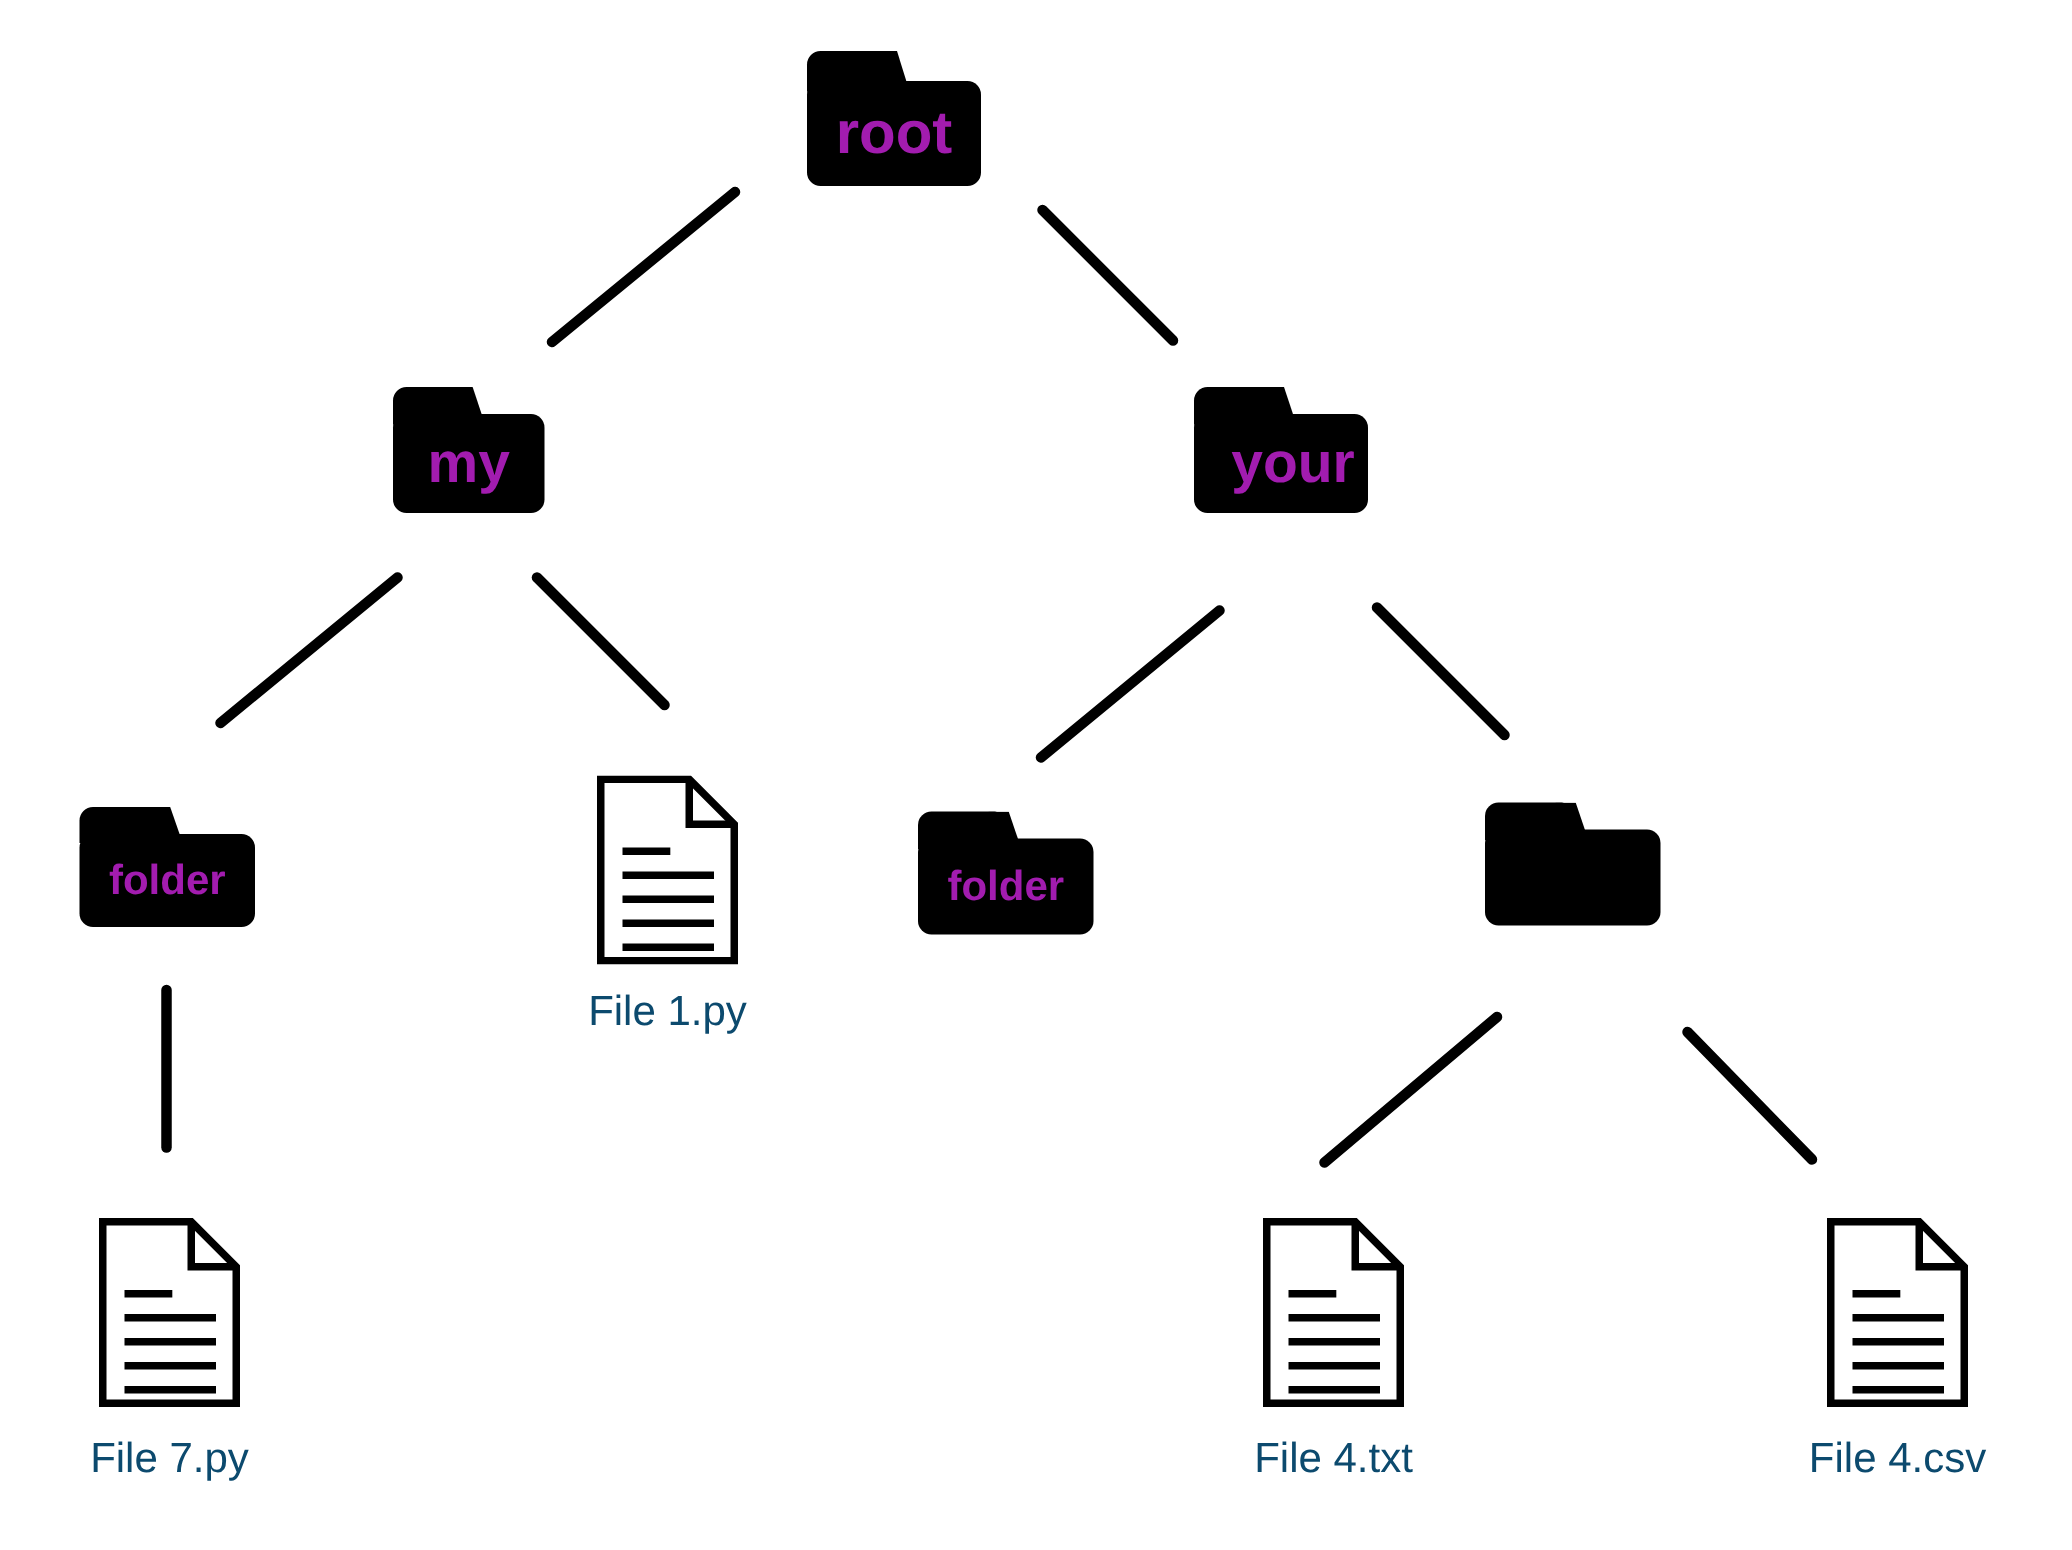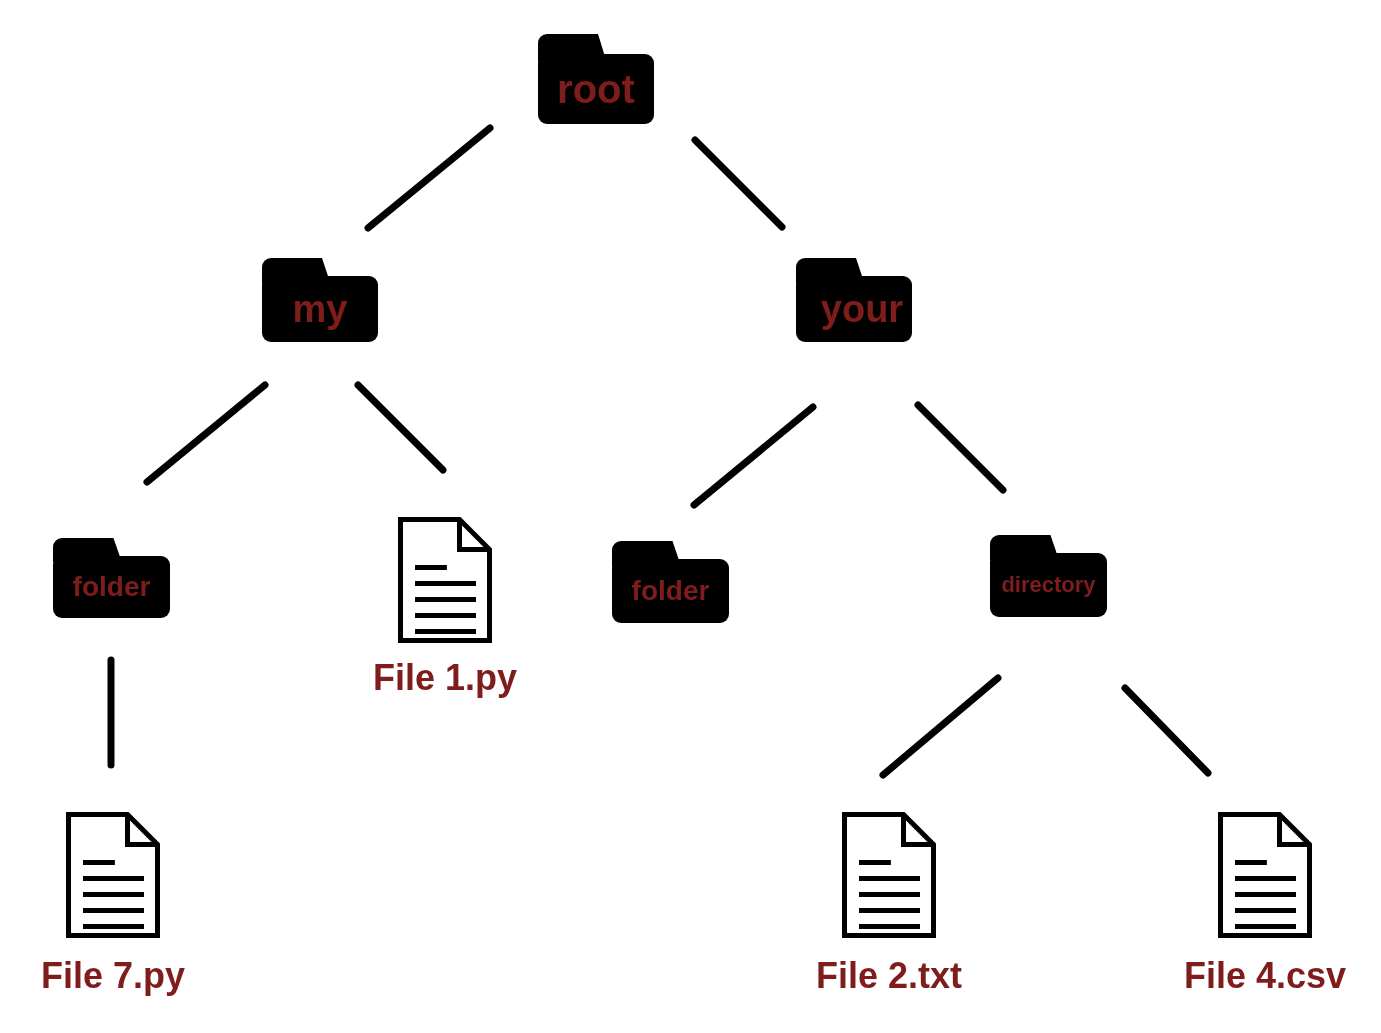--- a/index.html
+++ b/index.html
@@ -75,42 +75,42 @@
   }
   .folder-label {
     position: absolute;
     left: 0;
     right: 0;
     bottom: 0;
     height: 78%;
     display: flex;
     align-items: center;
     justify-content: center;
-    color: #7f1d1d;
+    color: #a21caf;
     font-weight: bold;
     letter-spacing: 0px;
     line-height: 1;
     z-index: 3;
     white-space: nowrap;
   }
   
   .file-node {
     position: absolute;
   }
   .file-icon {
     display: block;
   }
   .file-label {
     position: absolute;
     left: 50%;
     transform: translateX(-50%);
     white-space: nowrap;
-    color: #7f1d1d;
-    font-weight: bold;
-    font-size: 36px;
+    color: #0c4a6e;
+    font-weight: normal;
+    font-size: 28px;
     line-height: 1;
   }
 </style>
 </head>
 <body>
 
 <div id="canvas">
 
   <svg id="edges" viewBox="0 0 1381 1033" width="1381" height="1033">
       <line x1="490" y1="128" x2="368" y2="228" stroke="#000000" stroke-width="7" stroke-linecap="round"></line>
@@ -127,21 +127,21 @@
   <div id="nodes-layer">
       <div class="folder-node" style="left: 538px; top: 34px; width: 116px; height: 90px;">
         <div class="folder-shape">
           <div class="folder-tab">
             <div class="folder-skew"></div>
           </div>
           <div class="folder-body"></div>
           <div class="folder-label" style="font-size: 40px;">root</div>
         </div>
       </div>
-      <div class="folder-node" style="left: 262px; top: 258px; width: 116px; height: 84px;">
+      <div class="folder-node" style="left: 262px; top: 258px; width: 101px; height: 84px;">
         <div class="folder-shape">
           <div class="folder-tab">
             <div class="folder-skew"></div>
           </div>
           <div class="folder-body"></div>
           <div class="folder-label" style="font-size: 38px;">my</div>
         </div>
       </div>
       <div class="folder-node" style="left: 796px; top: 258px; width: 116px; height: 84px;">
         <div class="folder-shape">
@@ -169,21 +169,20 @@
           <div class="folder-body"></div>
           <div class="folder-label" style="font-size: 28px;">folder</div>
         </div>
       </div>
       <div class="folder-node" style="left: 990px; top: 535px; width: 117px; height: 82px;">
         <div class="folder-shape">
           <div class="folder-tab">
             <div class="folder-skew"></div>
           </div>
           <div class="folder-body"></div>
-          <div class="folder-label" style="font-size: 22px;">directory</div>
         </div>
       </div>
       <div class="file-node" style="left: 398px; top: 517px; width: 94px; height: 126px;">
         <svg class="file-icon" width="94" height="126" viewBox="0 0 94 126">
           <path d="M 2.5 2.5 L 61.5 2.5 L 91.5 32.5 L 91.5 123.5 L 2.5 123.5 Z" fill="#ffffff" stroke="#000000" stroke-width="5" stroke-linejoin="miter"></path>
           <path d="M 61.5 2.5 L 61.5 32.5 L 91.5 32.5" fill="none" stroke="#000000" stroke-width="5"></path>
           <line x1="17" y1="50.5" x2="48.88" y2="50.5" stroke="#000000" stroke-width="5"></line>
           <line x1="17" y1="66.5" x2="78" y2="66.5" stroke="#000000" stroke-width="5"></line>
           <line x1="17" y1="82.5" x2="78" y2="82.5" stroke="#000000" stroke-width="5"></line>
           <line x1="17" y1="98.5" x2="78" y2="98.5" stroke="#000000" stroke-width="5"></line>
@@ -210,21 +209,21 @@
           <path d="M 2.5 2.5 L 61.5 2.5 L 91.5 32.5 L 91.5 123.5 L 2.5 123.5 Z" fill="#ffffff" stroke="#000000" stroke-width="5" stroke-linejoin="miter"></path>
           <path d="M 61.5 2.5 L 61.5 32.5 L 91.5 32.5" fill="none" stroke="#000000" stroke-width="5"></path>
           <line x1="17" y1="50.5" x2="48.88" y2="50.5" stroke="#000000" stroke-width="5"></line>
           <line x1="17" y1="66.5" x2="78" y2="66.5" stroke="#000000" stroke-width="5"></line>
           <line x1="17" y1="82.5" x2="78" y2="82.5" stroke="#000000" stroke-width="5"></line>
           <line x1="17" y1="98.5" x2="78" y2="98.5" stroke="#000000" stroke-width="5"></line>
           <line x1="17" y1="114.5" x2="78" y2="114.5" stroke="#000000" stroke-width="5"></line>
           <line x1="17" y1="130.5" x2="78" y2="130.5" stroke="#000000" stroke-width="5"></line>
         </svg>
       </div>
-      <div class="file-label" style="left: 889px; top: 958px;">File 2.txt</div>
+      <div class="file-label" style="left: 889px; top: 958px;">File 4.txt</div>
       <div class="file-node" style="left: 1218px; top: 812px; width: 94px; height: 126px;">
         <svg class="file-icon" width="94" height="126" viewBox="0 0 94 126">
           <path d="M 2.5 2.5 L 61.5 2.5 L 91.5 32.5 L 91.5 123.5 L 2.5 123.5 Z" fill="#ffffff" stroke="#000000" stroke-width="5" stroke-linejoin="miter"></path>
           <path d="M 61.5 2.5 L 61.5 32.5 L 91.5 32.5" fill="none" stroke="#000000" stroke-width="5"></path>
           <line x1="17" y1="50.5" x2="48.88" y2="50.5" stroke="#000000" stroke-width="5"></line>
           <line x1="17" y1="66.5" x2="78" y2="66.5" stroke="#000000" stroke-width="5"></line>
           <line x1="17" y1="82.5" x2="78" y2="82.5" stroke="#000000" stroke-width="5"></line>
           <line x1="17" y1="98.5" x2="78" y2="98.5" stroke="#000000" stroke-width="5"></line>
           <line x1="17" y1="114.5" x2="78" y2="114.5" stroke="#000000" stroke-width="5"></line>
           <line x1="17" y1="130.5" x2="78" y2="130.5" stroke="#000000" stroke-width="5"></line>

